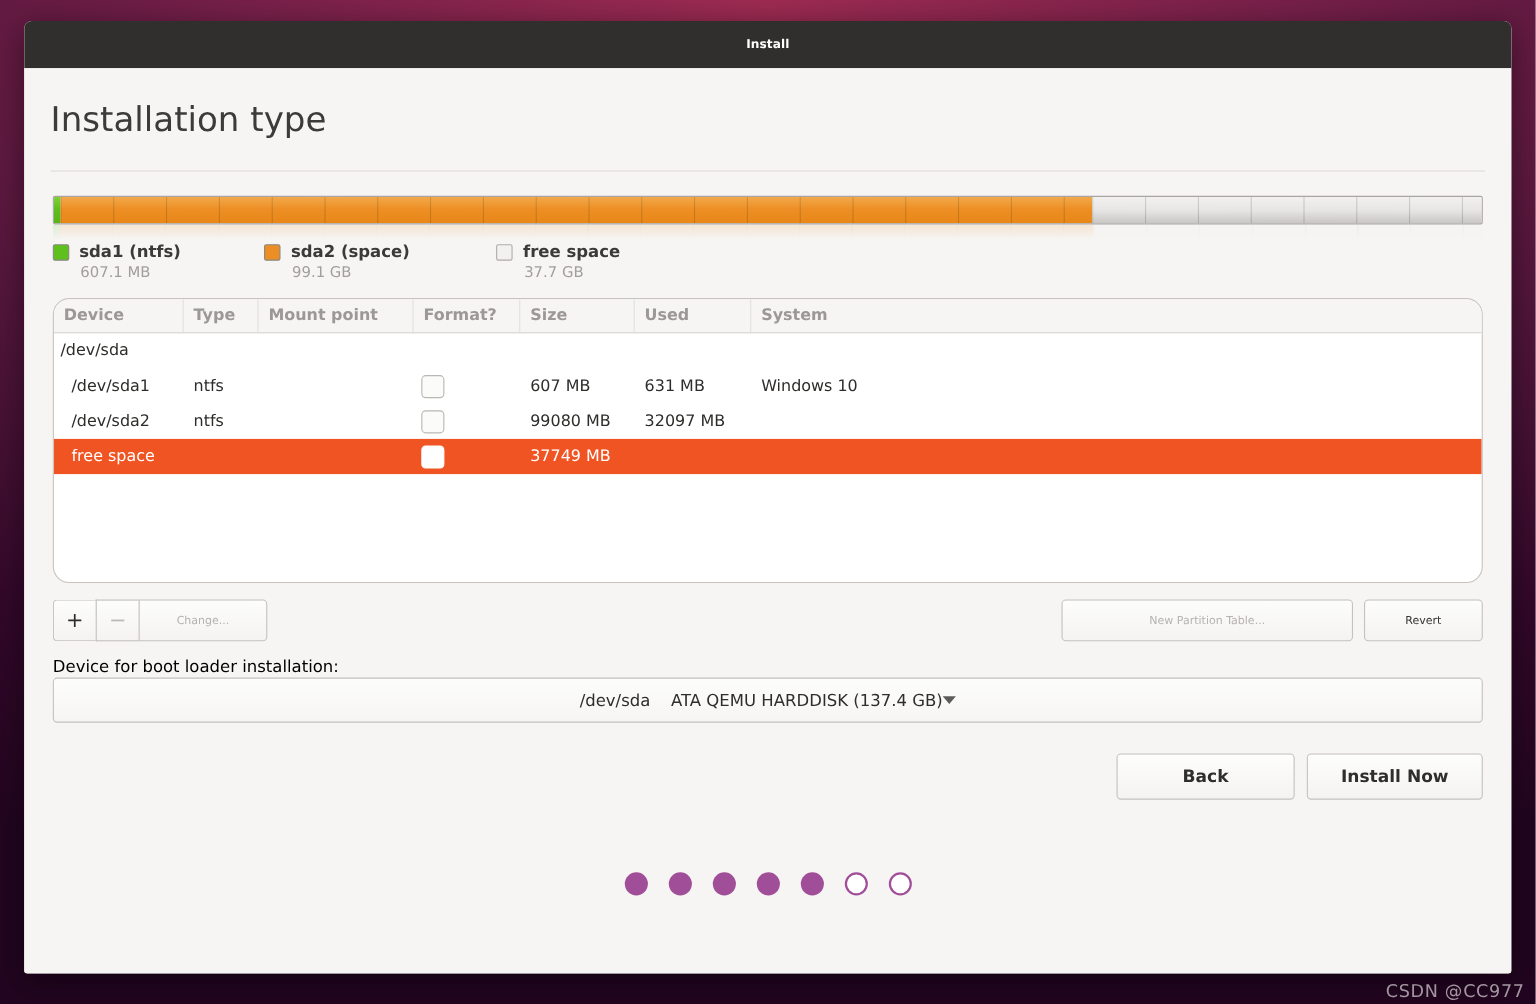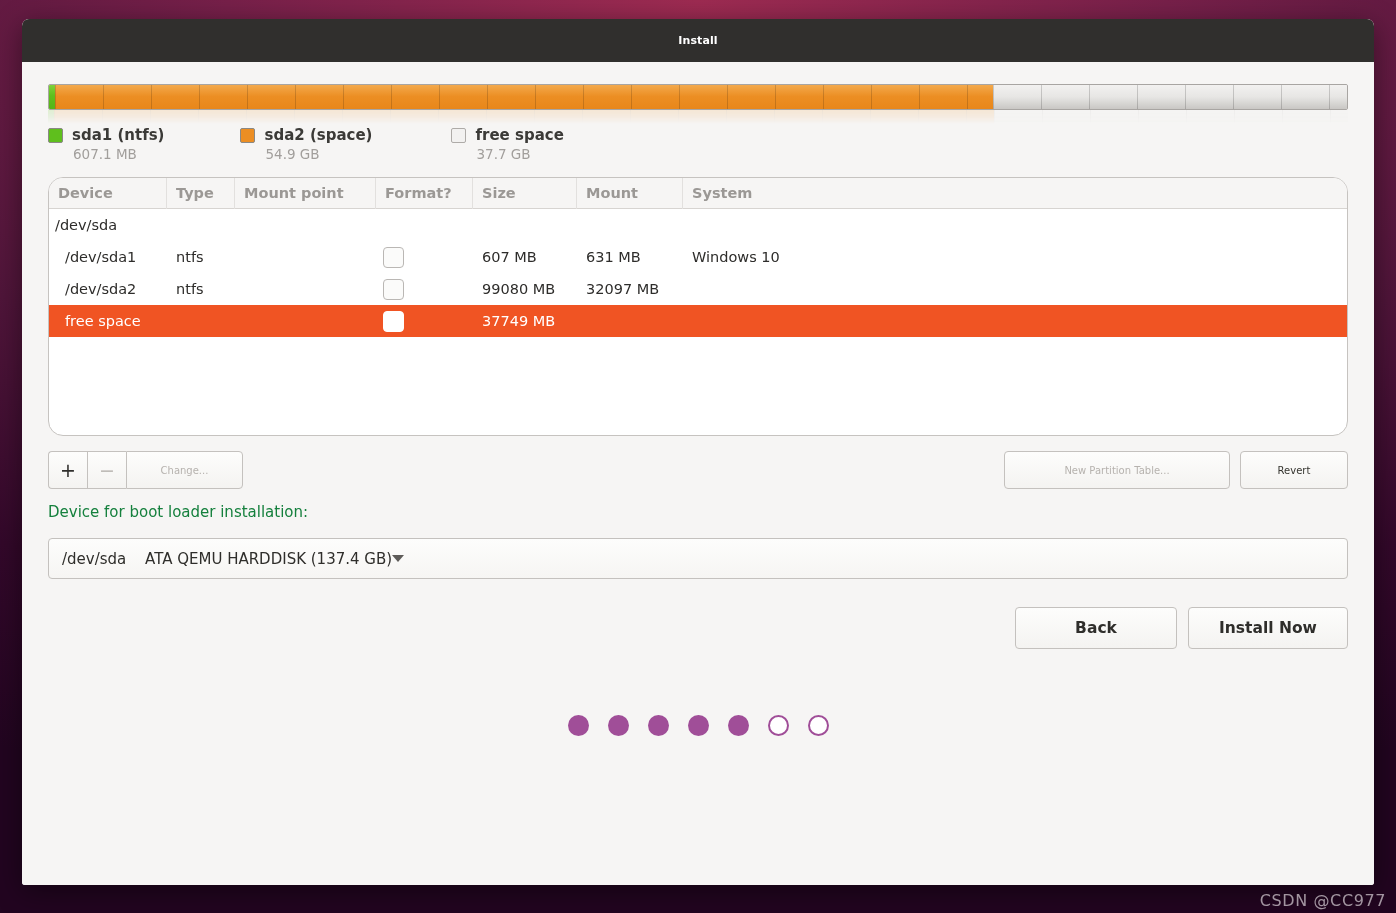--- a/index.html
+++ b/index.html
@@ -236,39 +236,39 @@
     border-radius: 0;
     border-right-width: 0;
   }
   #seg-group .btn:first-child { border-radius: 4px 0 0 4px; }
   #seg-group .btn:last-child { border-radius: 0 4px 4px 0; border-right-width: 1px; }
   #btn-add { width: 39px; padding: 0; font-size: 19px; color: #2f2e2c; }
   #btn-remove { width: 39px; padding: 0; font-size: 19px; color: #bdb9b5; }
   #btn-change { width: 117px; }
 
   #tool-right { display: flex; gap: 10px; }
-  #btn-newtable { width: 226px; }
+  #btn-newtable { width: 265px; }
   #btn-revert { width: 108px; }
 
   
   #boot-label {
     margin-top: 14px;
     font-size: 15px;
-    color: #15803d;
+    color: #000000;
   }
   #boot-select {
-    margin-top: 17px;
+    margin-top: 1px;
     height: 41px;
     border: 1px solid #c4c1be;
     border-radius: 4px;
     background: linear-gradient(to bottom, #fdfdfc, #f6f5f3);
     display: flex;
     align-items: center;
     padding: 0 13px;
-    justify-content: flex-start;
+    justify-content: center;
     cursor: pointer;
   }
   #boot-value { font-size: 15px; color: #2f2e2b; }
   #boot-value .dev { }
   #boot-value .desc { margin-left: 14px; }
   .caret {
     width: 0; height: 0;
     border-left: 6px solid transparent;
     border-right: 6px solid transparent;
     border-top: 7px solid #5e5c59;
@@ -321,20 +321,24 @@
 <body>
 
 <div id="window">
 
   <div id="titlebar">
     <span>Install</span>
   </div>
 
   <div id="content">
 
+    <div id="page-head">
+      <h1 id="page-title">Installation type</h1>
+      <div id="head-rule"></div>
+    </div>
 
     <div id="body-area">
 
       <div id="partbar-wrap">
         <div id="partbar">
           <div class="seg seg-green" style="width:0.46%"></div>
           <div class="seg seg-orange" style="width:72.3%"></div>
           <div class="seg seg-free" style="width:27.24%"></div>
         </div>
         <div id="partbar-reflect">
@@ -350,39 +354,39 @@
             <span class="swatch" style="background:#5fbf1d"></span>
             <span class="legend-label">sda1 (ntfs)</span>
           </div>
           <span class="legend-size">607.1 MB</span>
         </div>
         <div class="legend-item" style="margin-right:36px">
           <div class="legend-top">
             <span class="swatch" style="background:#ec8e23"></span>
             <span class="legend-label">sda2 (space)</span>
           </div>
-          <span class="legend-size">54.9 GB</span>
+          <span class="legend-size">99.1 GB</span>
         </div>
         <div class="legend-item">
           <div class="legend-top">
             <span class="swatch" style="background:#f2f1f0;border-color:#aeabA8"></span>
             <span class="legend-label">free space</span>
           </div>
           <span class="legend-size">37.7 GB</span>
         </div>
       </div>
 
       <div id="table-box">
         <div id="thead">
           <div class="th" style="width:118px">Device</div>
           <div class="th" style="width:68px">Type</div>
           <div class="th" style="width:141px">Mount point</div>
           <div class="th" style="width:97px">Format?</div>
           <div class="th" style="width:104px">Size</div>
-          <div class="th" style="width:106px">Mount</div>
+          <div class="th" style="width:106px">Used</div>
           <div class="th" style="flex:1">System</div>
         </div>
 
         <div class="trow">
           <div class="cell" style="width:118px;padding-left:6px">/dev/sda</div>
           <div class="cell" style="width:68px"></div>
           <div class="cell" style="width:141px"></div>
           <div class="cell cb" style="width:97px"></div>
           <div class="cell" style="width:104px"></div>
           <div class="cell" style="width:106px"></div>

